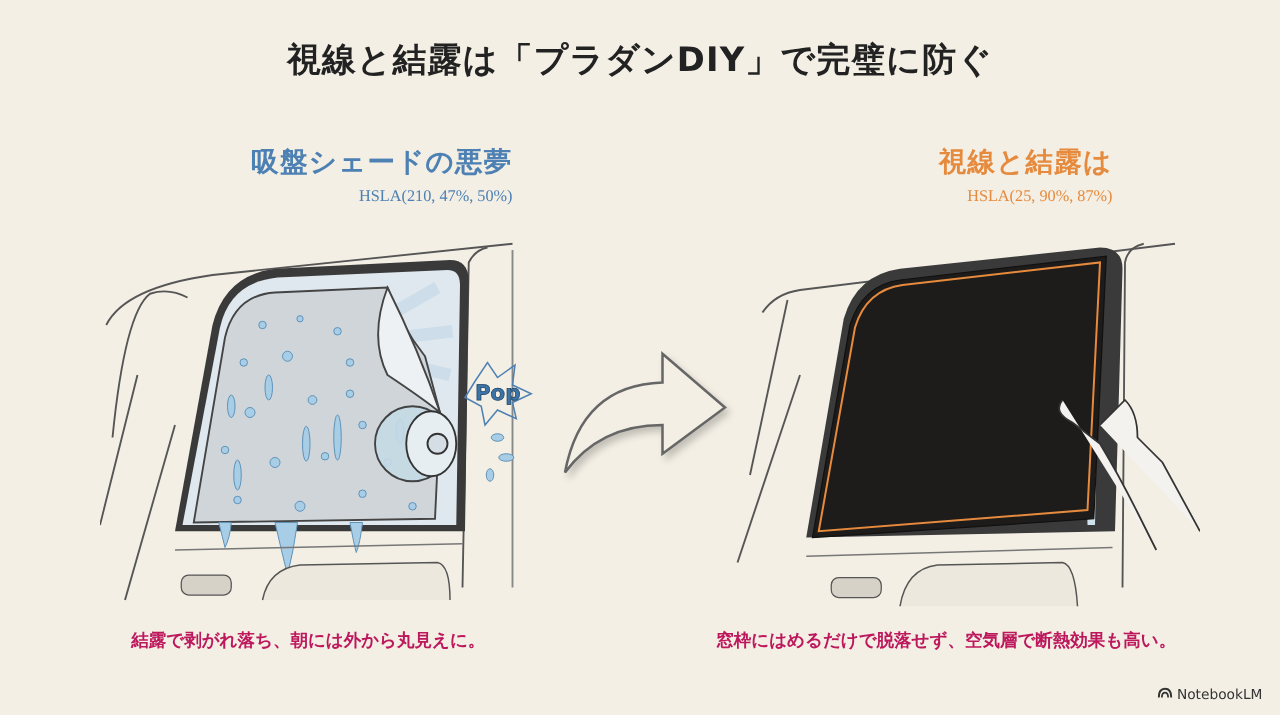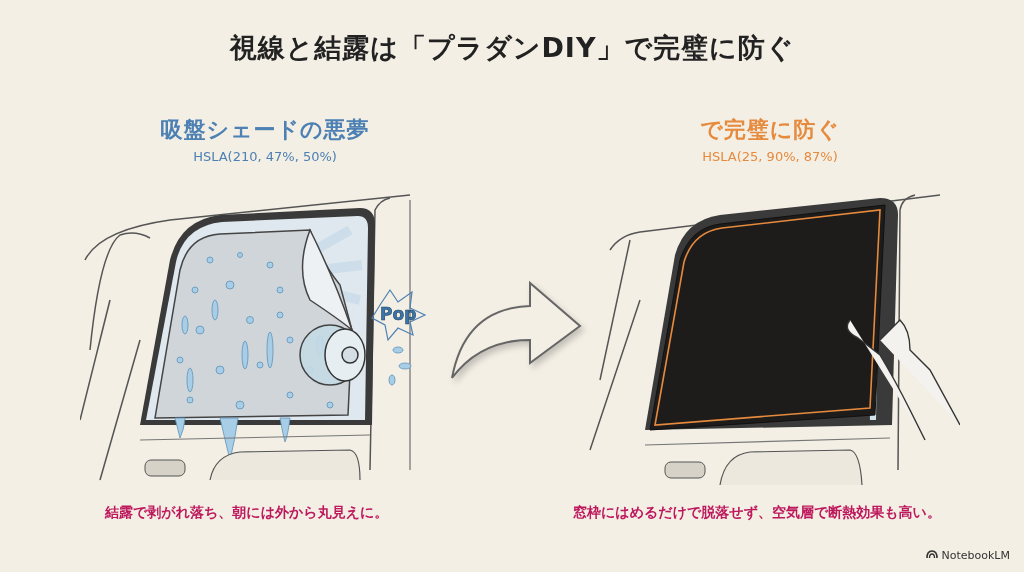--- a/index.html
+++ b/index.html
@@ -8,21 +8,21 @@
       background: #f3efe5;
       font-family: "DejaVu Sans", "Liberation Sans", sans-serif;
       position: relative;
       color: #222;
     }
     .title {
       position: absolute; left: 0; right: 0; top: 30px;
       text-align: center; font-size: 27px; font-weight: bold;
       color: #222; letter-spacing: 1px;
     }
-    .panel-head { position: absolute; text-align: center; }
+    .panel-head { position: absolute; text-align: right; font-family: Liberation Serif, serif; }
     .panel-head .h { font-size: 22px; font-weight: bold; letter-spacing: 1px; }
     .panel-head .s { font-size: 13px; margin-top: 4px; }
     .left-head { left: 120px; width: 290px; top: 115px; }
     .left-head .h, .left-head .s { color: #4d80b3; }
     .right-head { left: 650px; width: 240px; top: 115px; }
     .right-head .h, .right-head .s { color: #e68a3d; }
     .caption {
       position: absolute; top: 504px; font-size: 14px; font-weight: bold; color: #be185d;
     }
     .cap-left { left: 105px; }
@@ -40,21 +40,21 @@
 <body>
 
 <div class="title">視線と結露は「プラダンDIY」で完璧に防ぐ</div>
 
 <div class="panel-head left-head">
   <div class="h">吸盤シェードの悪夢</div>
   <div class="s">HSLA(210, 47%, 50%)</div>
 </div>
 
 <div class="panel-head right-head">
-  <div class="h">で完璧に防ぐ</div>
+  <div class="h">視線と結露は</div>
   <div class="s">HSLA(25, 90%, 87%)</div>
 </div>
 
 <svg class="illus illus-left" viewBox="0 0 360 300" xmlns="http://www.w3.org/2000/svg">
   <g fill="none" stroke="#555" stroke-width="1.5">
 
     <path d="M5 70 Q20 40 90 30 L330 5"></path>
     <path d="M10 160 Q20 60 40 45 Q55 40 70 48"></path>
     <path d="M0 230 L30 110"></path>
     <path d="M20 290 L60 150"></path>

